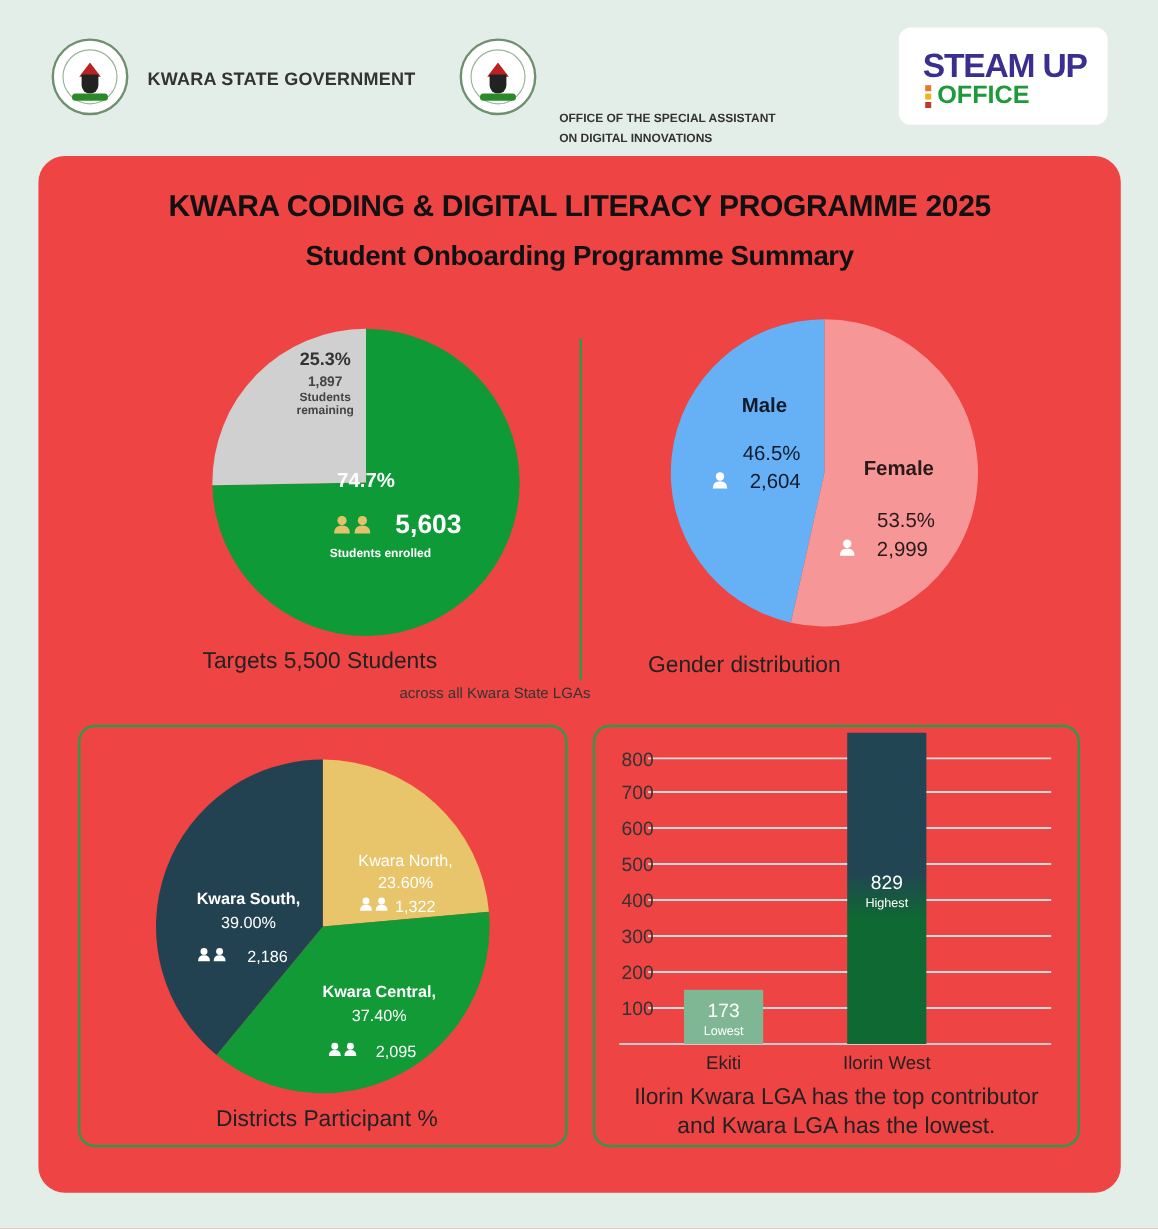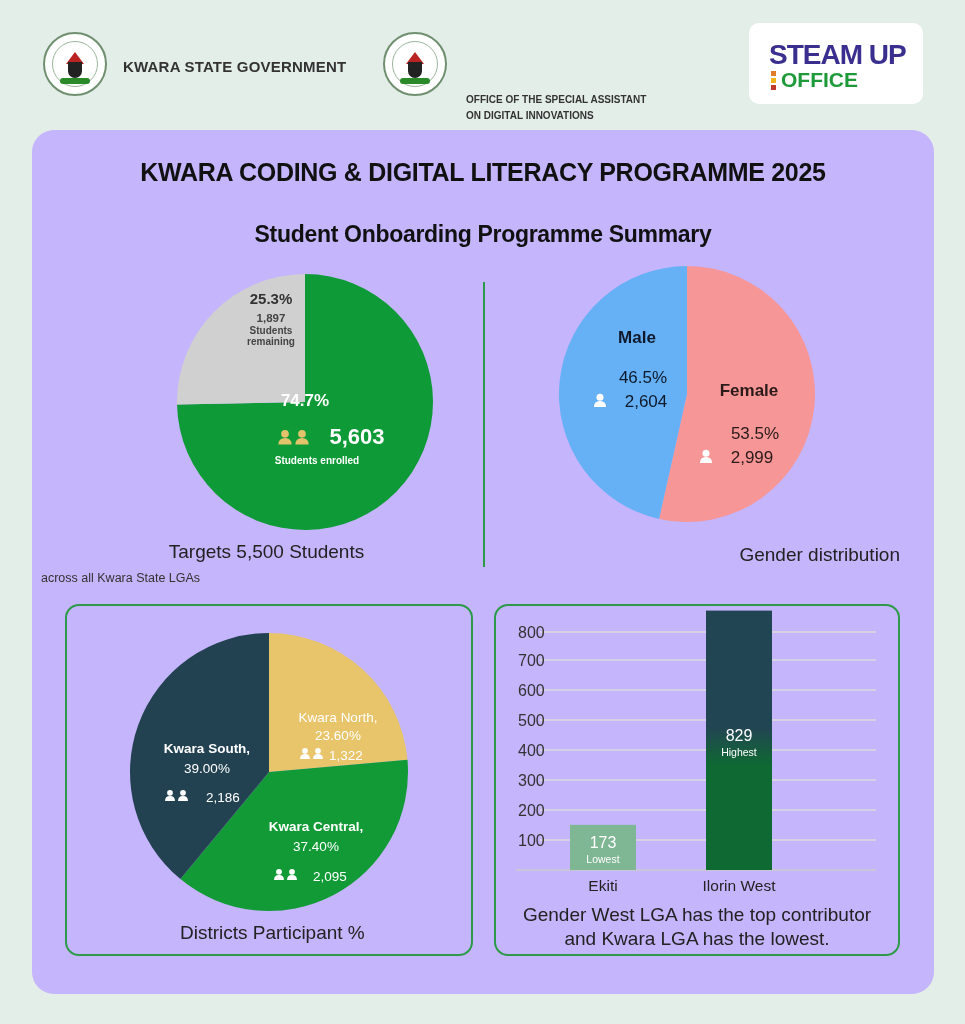--- a/index.html
+++ b/index.html
@@ -15,36 +15,36 @@
   #seal1 { left: 43px; top: 32px; }
   #seal2 { left: 383px; top: 32px; }
   .gov-title { position: absolute; left: 123px; top: 58px; font-weight: bold; font-size: 15px; color: #333; letter-spacing: 0.2px; }
   .office-title { position: absolute; left: 466px; top: 52px; font-weight: bold; font-size: 10px; line-height: 16px; color: #333; margin-top: 40px; }
   .brand-box { position: absolute; left: 749px; top: 23px; width: 174px; height: 81px; background: #ffffff; border-radius: 10px; }
   .brand-top { position: absolute; left: 20px; top: 16px; font-weight: 900; font-size: 28px; color: #3a2f8f; letter-spacing: -1px; font-family: "Liberation Sans", sans-serif; }
   .brand-bottom { position: absolute; left: 32px; top: 45px; font-weight: 900; font-size: 21px; color: #1e9a3a; }
   .brand-dots { position: absolute; left: 22px; top: 48px; width: 5px; }
   .brand-dots span { display: block; width: 5px; height: 5px; margin-bottom: 2px; }
 
-  .card { position: absolute; left: 32px; top: 130px; width: 902px; height: 864px; background: #c4b5fd; border-radius: 22px; }
+  .card { position: absolute; left: 32px; top: 130px; width: 902px; height: 864px; background: #ef4444; border-radius: 22px; }
   .title { position: absolute; left: 0; top: 28px; width: 100%; text-align: center; font-weight: bold; font-size: 25px; color: #111; letter-spacing: -0.3px; }
-  .subtitle { position: absolute; left: 0; top: 70px; width: 100%; text-align: center; font-weight: bold; font-size: 23px; color: #111; letter-spacing: -0.3px; margin-top: 21px; }
+  .subtitle { position: absolute; left: 0; top: 70px; width: 100%; text-align: center; font-weight: bold; font-size: 23px; color: #111; letter-spacing: -0.3px; }
 
   .divider { position: absolute; left: 451px; top: 152px; width: 2px; height: 285px; background: #2d9a4a; }
 
   svg text { font-family: "Liberation Sans", sans-serif; }
 
   .pie-svg { position: absolute; }
   #pie1-svg { left: 143px; top: 142px; }
   #pie2-svg { left: 523px; top: 132px; }
   #pie3-svg { left: 95px; top: 500px; }
 
   .cap1 { position: absolute; left: 0; width: 451px; text-align: center; top: 411px; font-size: 19px; color: #222; margin-left: 9px; }
-  .cap1b { position: absolute; left: 0; width: 451px; text-align: left; top: 441px; font-size: 12.5px; color: #333; margin-left: 9px; }
-  .cap2 { position: absolute; left: 508px; width: 360px; text-align: right; top: 414px; font-size: 19px; color: #222; }
+  .cap1b { position: absolute; left: 0; width: 451px; text-align: right; top: 441px; font-size: 12.5px; color: #333; margin-left: 9px; }
+  .cap2 { position: absolute; left: 508px; width: 360px; text-align: left; top: 414px; font-size: 19px; color: #222; }
 
   .panel { position: absolute; border: 2px solid #2d9a4a; border-radius: 14px; }
   #panel-left { left: 33px; top: 474px; width: 408px; height: 352px; }
   #panel-right { left: 462px; top: 474px; width: 406px; height: 352px; }
   .cap3 { position: absolute; left: 130px; top: 792px; font-size: 19px; color: #222; margin-left: 18px; }
 
   #bar-svg { position: absolute; left: 464px; top: 476px; }
   .cap4 { position: absolute; left: 462px; top: 773px; width: 406px; text-align: center; font-size: 19px; line-height: 24px; color: #222; }
 </style>
 </head>
@@ -202,16 +202,16 @@
       <rect x="74" y="218.847" width="66" height="45.15299999999999" fill="#7fb694"></rect>
       <text x="107" y="241.847" font-size="16" fill="#ffffff" font-weight="normal" text-anchor="middle">173</text>
       <text x="107" y="256.847" font-size="10.5" fill="#ffffff" font-weight="normal" text-anchor="middle">Lowest</text>
       <text x="107" y="285" font-size="15.5" fill="#222222" font-weight="normal" text-anchor="middle">Ekiti</text>
       <rect x="210" y="4.60590000000002" width="66" height="259.3941" fill="url(#gHigh)"></rect>
       <text x="243" y="135" font-size="16" fill="#ffffff" font-weight="normal" text-anchor="middle">829</text>
       <text x="243" y="150" font-size="10.5" fill="#ffffff" font-weight="normal" text-anchor="middle">Highest</text>
       <text x="243" y="285" font-size="15.5" fill="#222222" font-weight="normal" text-anchor="middle">Ilorin West</text>
     </svg>
   <div class="cap4">
-    <div>Gender West LGA has the top contributor</div>
+    <div>Ilorin Kwara LGA has the top contributor</div>
     <div>and Kwara LGA has the lowest.</div>
   </div>
 </div>
 
 </body></html>

